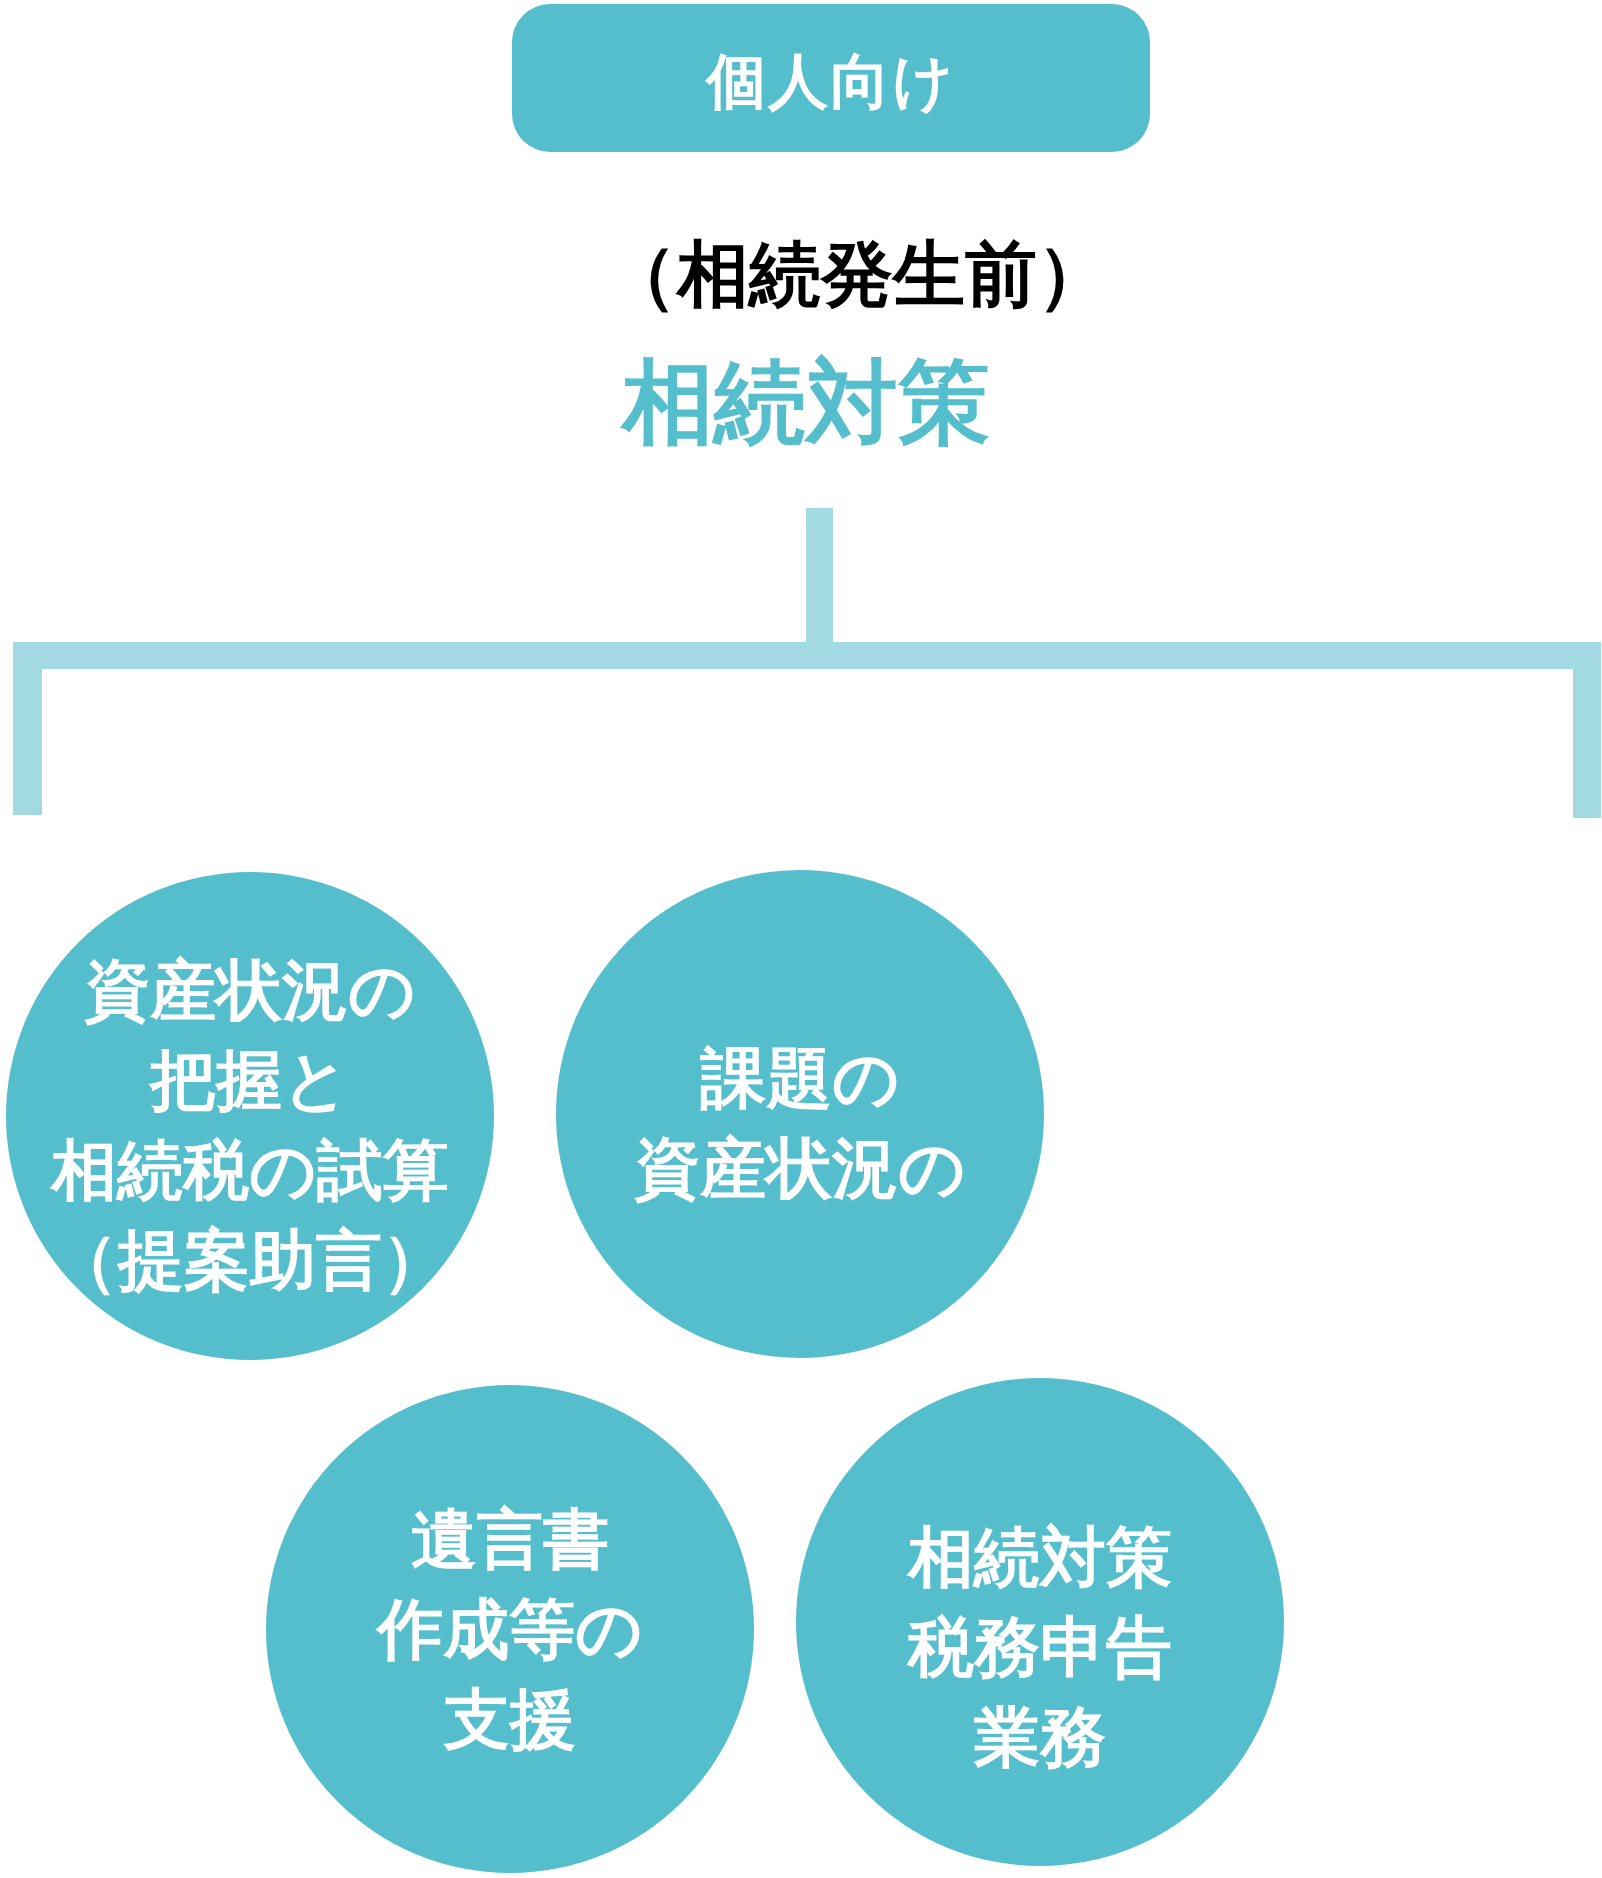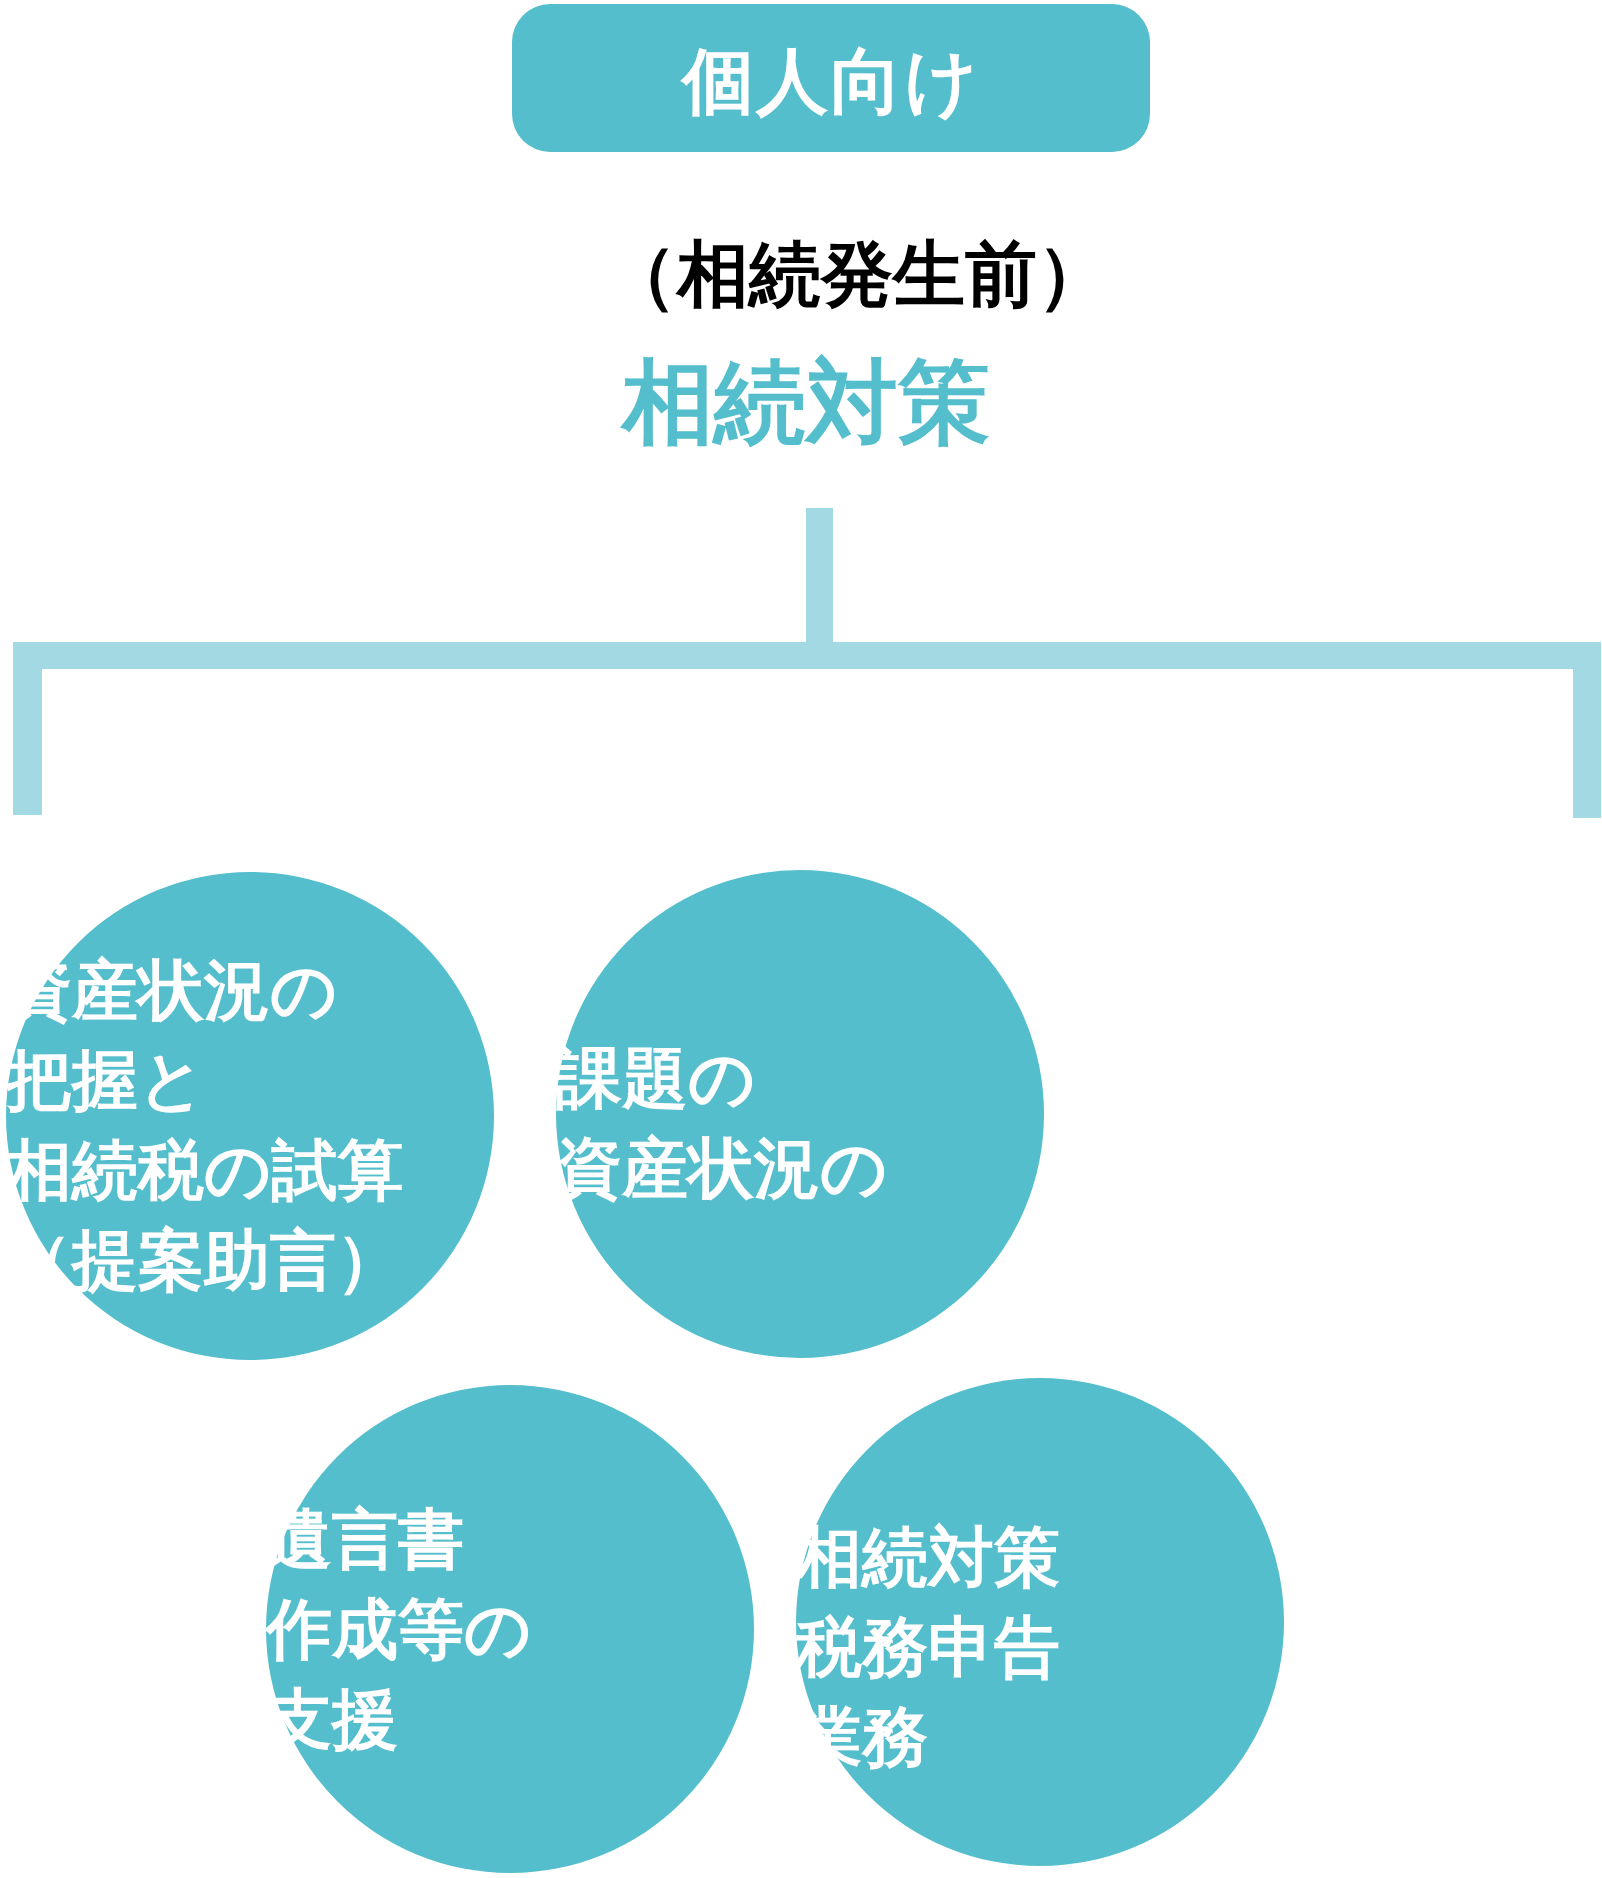--- a/index.html
+++ b/index.html
@@ -18,21 +18,21 @@
     font-weight:700;
   }
   
   .badge{
     position:absolute;
     left:512px;top:4px;width:638px;height:148px;
     background:var(--teal);
     border-radius:38px;
     display:flex;align-items:center;justify-content:center;
     color:var(--text-on-teal);
-    font-size:72px;
+    font-size:60px;
     padding-top:8px;box-sizing:border-box;
     letter-spacing:2px;
   }
   
   .phase-label{
     position:absolute;
     left:0;top:238px;width:1602px;
     text-align:center;
     color:var(--heading-black);
     font-size:72px;line-height:1;
@@ -53,21 +53,21 @@
   .conn-left-drop{left:13px;top:642px;width:29px;height:173px;}
   .conn-right-drop{left:1573px;top:642px;width:28px;height:176px;}
   
   .circle{
     position:absolute;
     width:488px;height:488px;
     border-radius:50%;
     background:var(--teal);
     color:var(--text-on-teal);
     display:flex;flex-direction:column;
-    align-items:flex-start;justify-content:center;
+    align-items:center;justify-content:center;
     text-align:center;
     font-size:66px;line-height:90px;
     box-sizing:border-box;
   }
   .circle span{display:block;white-space:nowrap;}
   .c1{left:6px;top:872px;padding-top:18px;}
   .c2{left:556px;top:870px;padding-top:18px;}
   .c3{left:1114px;top:872px;padding-top:18px;}
   .c4{left:266px;top:1385px;}
   .c5{left:796px;top:1378px;padding-top:50px;}

